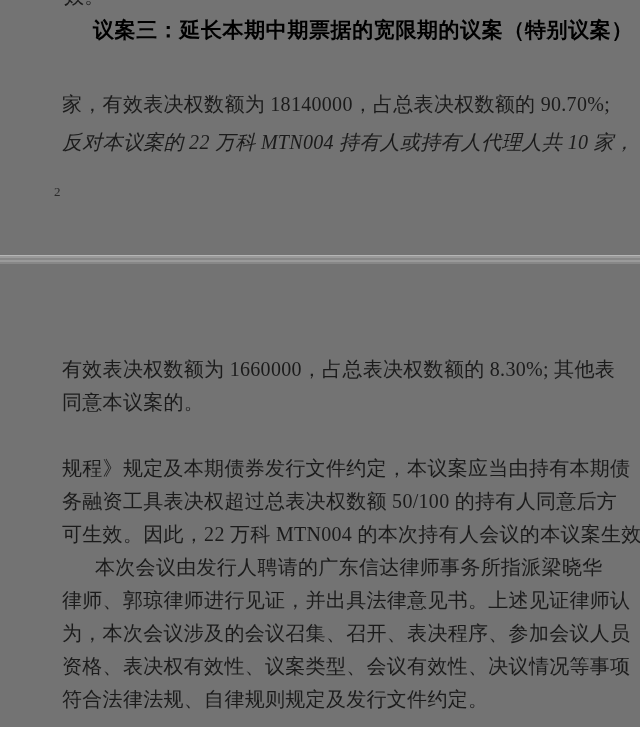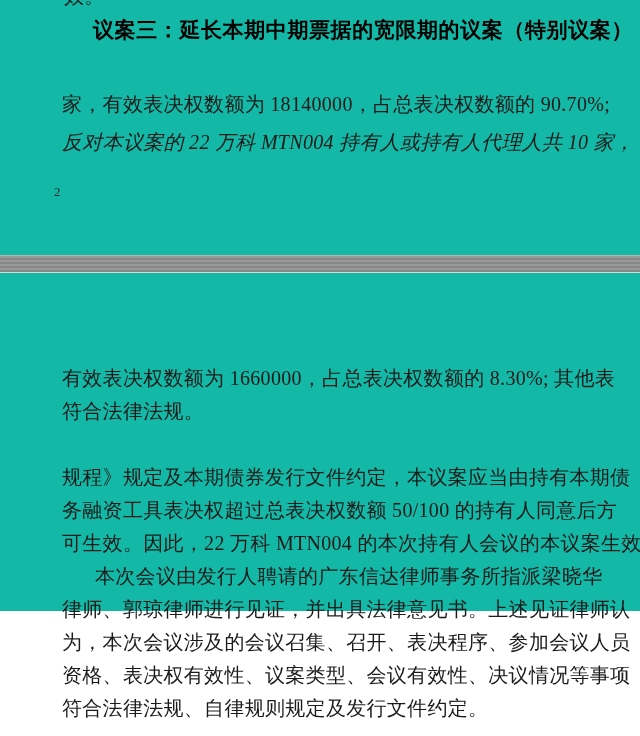--- a/index.html
+++ b/index.html
@@ -50,21 +50,21 @@
       #878787 2px, #878787 4px
     );
     border-top: 1px solid #b5b5b5;
     border-bottom: 1px solid #d9d9d9;
     box-sizing: border-box;
   }
   .page-region {
     position: absolute;
     left: 0;
     width: 640px;
-    background: #14b8a6;
+    background: #737373;
   }
 </style>
 </head>
 <body>
 
 <div id="screen">
 
   <div class="page-region" style="top:0; height:255px;">
 
     <div class="doc-line" style="left:64px; top:-16px;">效。</div>
@@ -74,25 +74,25 @@
 
     <div class="doc-line" style="left:62px; top:92px;">家，有效表决权数额为 18140000，占总表决权数额的 90.70%;</div>
 
     <div class="doc-line" style="left:62px; top:130px;font-style:italic;">反对本议案的 22 万科 MTN004 持有人或持有人代理人共 10 家，</div>
 
     <div class="page-number" style="left:54px; top:184px;">2</div>
   </div>
 
   <div class="separator-bar"></div>
 
-  <div class="page-region" style="top:273px; height:338px;">
+  <div class="page-region" style="top:264px; height:463px;">
 
     <div class="doc-line" style="left:62px; top:93px;">有效表决权数额为 1660000，占总表决权数额的 8.30%; 其他表</div>
 
-    <div class="doc-line" style="left:62px; top:126px;">符合法律法规。</div>
+    <div class="doc-line" style="left:62px; top:126px;">同意本议案的。</div>
 
 
     <div class="doc-line" style="left:62px; top:192px;">规程》规定及本期债券发行文件约定，本议案应当由持有本期债</div>
 
     <div class="doc-line" style="left:62px; top:225px;">务融资工具表决权超过总表决权数额 50/100 的持有人同意后方</div>
 
     <div class="doc-line" style="left:62px; top:258px;">可生效。因此，22 万科 MTN004 的本次持有人会议的本议案生效。</div>
 
     <div class="doc-line" style="left:95px; top:291px;">本次会议由发行人聘请的广东信达律师事务所指派梁晓华</div>
 

